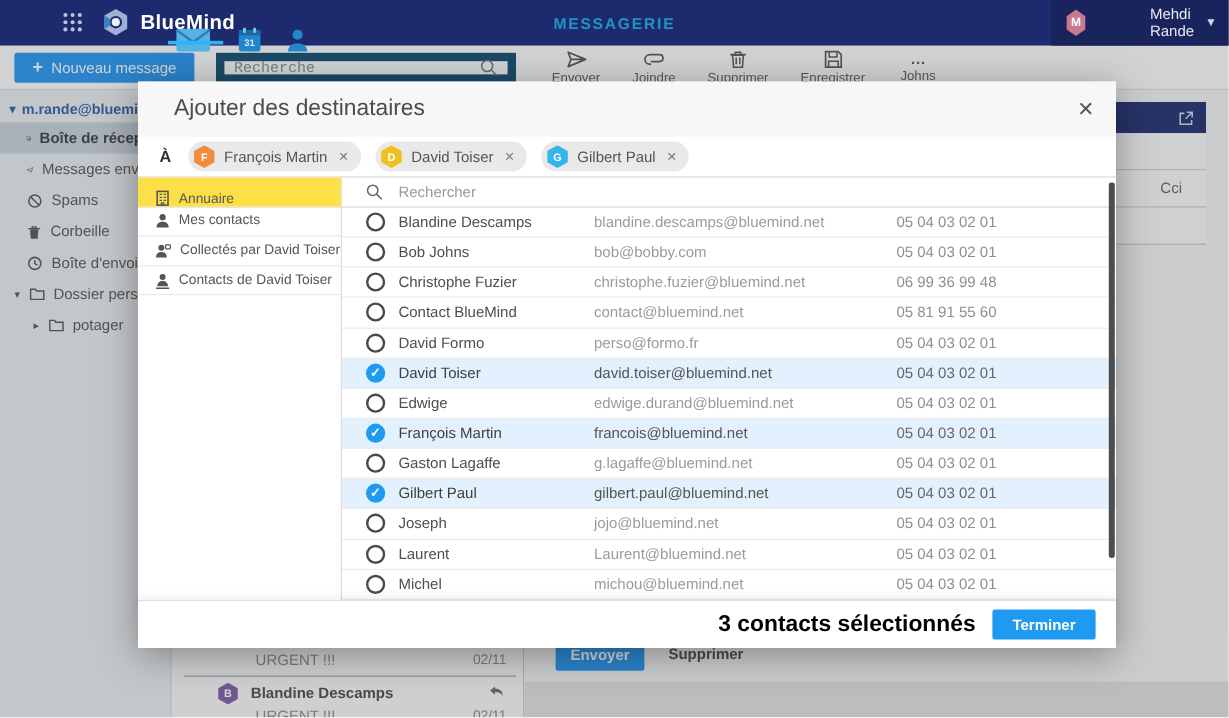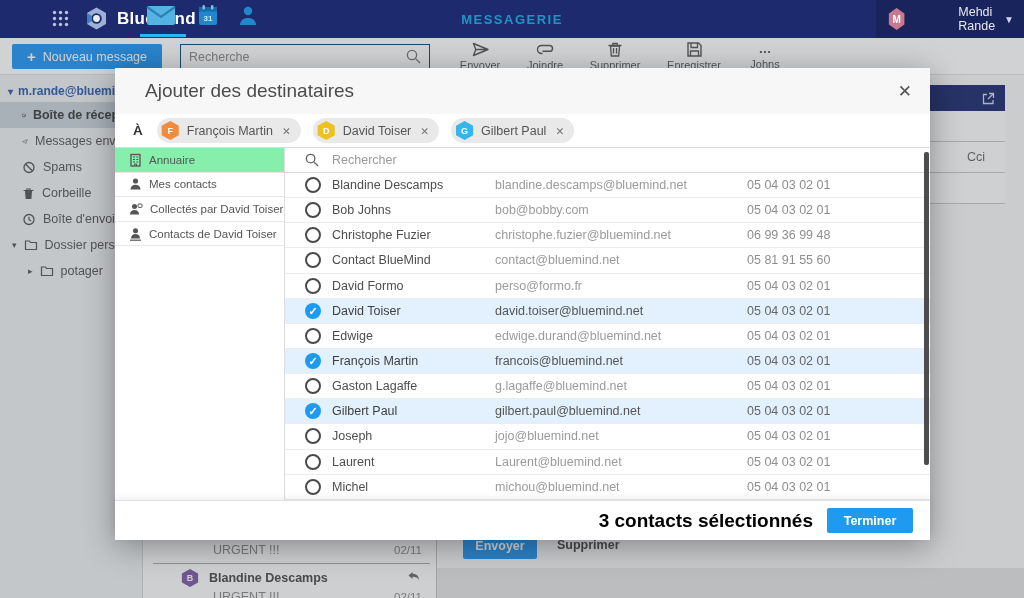--- a/index.html
+++ b/index.html
@@ -5,35 +5,35 @@
   * { margin:0; padding:0; box-sizing:border-box; }
   html,body { width:1024px; height:598px; }
   body { font-family:"Liberation Sans", sans-serif; background:#fff; }
   .screen { position:relative; width:1024px; height:598px; overflow:hidden; background:#fff; }
 
   
   .navbar { position:absolute; left:0; top:0; width:1024px; height:38px; background:#1d2a6e; z-index:30; }
   .grid-icon { position:absolute; left:52px; top:10px; }
   .brand { position:absolute; left:84px; top:6px; display:flex; align-items:center; gap:8px; }
   .brand-name { color:#fff; font-size:17px; font-weight:bold; letter-spacing:.3px; }
-  .nav-tab { position:absolute; top:5px;text-align:center; }
+  .nav-tab { position:absolute; top:23px;text-align:center; }
   .tab-mail { left:146px; } .tab-cal { left:198px; } .tab-ppl { left:238px; }
   .tab-underline { position:absolute; left:140px; top:34px; width:46px; height:3px; background:#29b6f6; }
   .app-title { position:absolute; left:0; right:0; top:12px; text-align:center; color:#2095c5; font-size:13px; font-weight:bold; letter-spacing:1.5px; }
   .user-zone { position:absolute; right:0; top:0; width:148px; height:38px; background:#19235c; display:flex; align-items:center; padding:0 10px 0 12px; gap:9px; }
   .hex { clip-path:polygon(50% 0%,95% 25%,95% 75%,50% 100%,5% 75%,5% 25%); display:inline-flex; align-items:center; justify-content:center; }
   .user-avatar { width:22px; height:22px; background:#c9798f; color:#fff; font-size:10px; font-weight:bold; }
   .user-name { color:#e8eaf4; font-size:12.5px; flex:1;margin-left:44px; }
   .caret { color:#cfd5ea; font-size:10px; }
 
   
   .toolbar { position:absolute; left:0; top:38px; width:1024px; height:37px; background:#ffffff; border-bottom:1px solid #e0e0e0; }
   .btn-new { position:absolute; left:12px; top:6px; width:150px; height:25px; background:#2196f3; border:none; border-radius:2px; color:#fff; font-size:12.5px; font-family:inherit; display:flex; align-items:center; justify-content:center; gap:7px; }
   .btn-new .plus { font-size:15px; font-weight:bold; line-height:1; }
-  .search-box { position:absolute; left:180px; top:6px; width:250px; height:25px; border:1px solid #0c4a6e; background:#fff; display:flex; align-items:center; padding:0 8px; }
+  .search-box { position:absolute; left:180px; top:6px; width:250px; height:25px; border:7px solid #0c4a6e; background:#fff; display:flex; align-items:center; padding:0 8px;font-family:Liberation Mono, monospace; }
   .search-box input { border:none; outline:none; flex:1; font-size:12.5px; font-family:inherit; color:#555; background:transparent; }
   .search-box input::placeholder { color:#8a8a8a; }
   .tb-actions { position:absolute; left:448px; top:3px; display:flex; }
   .tb-btn { width:70px; display:flex; flex-direction:column; align-items:center; gap:1px; color:#555; }
   .tb-btn.w1{width:64px}.tb-btn.w2{width:66px}.tb-btn.w3{width:74px}.tb-btn.w4{width:84px}.tb-btn.w5{width:58px}
   .tb-btn .lbl { font-size:11px; color:#5a5a5a; }
   .tb-btn .dots { font-size:13px; font-weight:bold; line-height:16px; color:#555; }
 
   
   .sidebar { position:absolute; left:0; top:75px; width:143px; height:523px; background:#eef0f2; border-right:1px solid #d5d5d5; overflow:hidden; }
@@ -80,21 +80,21 @@
   .m-chips { position:absolute; left:0; top:46px; width:100%; height:34px; background:#fff; border-bottom:1px solid #d9d9d9; display:flex; align-items:center; padding-left:18px; gap:12px; }
   .to-label { font-size:13.5px; color:#333; font-weight:bold; margin-right:2px; }
   .chip { display:inline-flex; align-items:center; background:#e9e9e9; border-radius:13px; height:25px; padding:0 10px 0 4px; gap:7px; }
   .chip-av { width:19px; height:19px; color:#fff; }
   .chip-av i { font-style:normal; font-size:9px; font-weight:bold; }
   .chip-name { font-size:12.5px; color:#555; }
   .chip-x { font-size:10.5px; color:#777; margin-left:2px; }
   .m-body { position:absolute; left:0; top:80px; width:100%; height:352px; }
   .m-nav { position:absolute; left:0; top:0; width:170px; height:352px; border-right:1px solid #ddd; }
   .n-item { height:24.6px; display:flex; align-items:center; gap:7px; padding-left:14px; font-size:11.5px; color:#555; border-bottom:1px solid #e8e8e8; white-space:nowrap; overflow:hidden; }
-  .n-item.selected { background:#86efac; }
+  .n-item.selected { background:#fde047;align-items:flex-end; }
   .m-table { position:absolute; left:170px; top:0; width:645px; height:352px; overflow:hidden; }
   .t-search { height:25px; border-bottom:1px solid #d9d9d9; display:flex; align-items:center; padding-left:20px; gap:13px; }
   .t-search input { border:none; outline:none; font-size:12.5px; font-family:inherit; color:#555; flex:1; background:transparent; }
   .t-search input::placeholder { color:#9a9a9a; }
   .c-row { position:relative; height:25.15px; border-bottom:1px solid #ececec; }
   .c-row.selected { background:#e2f1fd; }
   .check { position:absolute; left:20px; top:4px; width:16px; height:16px; border:2px solid #4a4a4a; border-radius:50%; background:#fff; }
   .c-row.selected .check { border:none; background:#1e9bf0; }
   .c-row.selected .check::after { content:"✓"; position:absolute; left:0; top:0; width:16px; height:16px; color:#fff; font-size:11px; line-height:16px; text-align:center; font-weight:bold; }
   .c-name { position:absolute; left:47px; top:5px; font-size:12.5px; color:#4e4e4e; }

